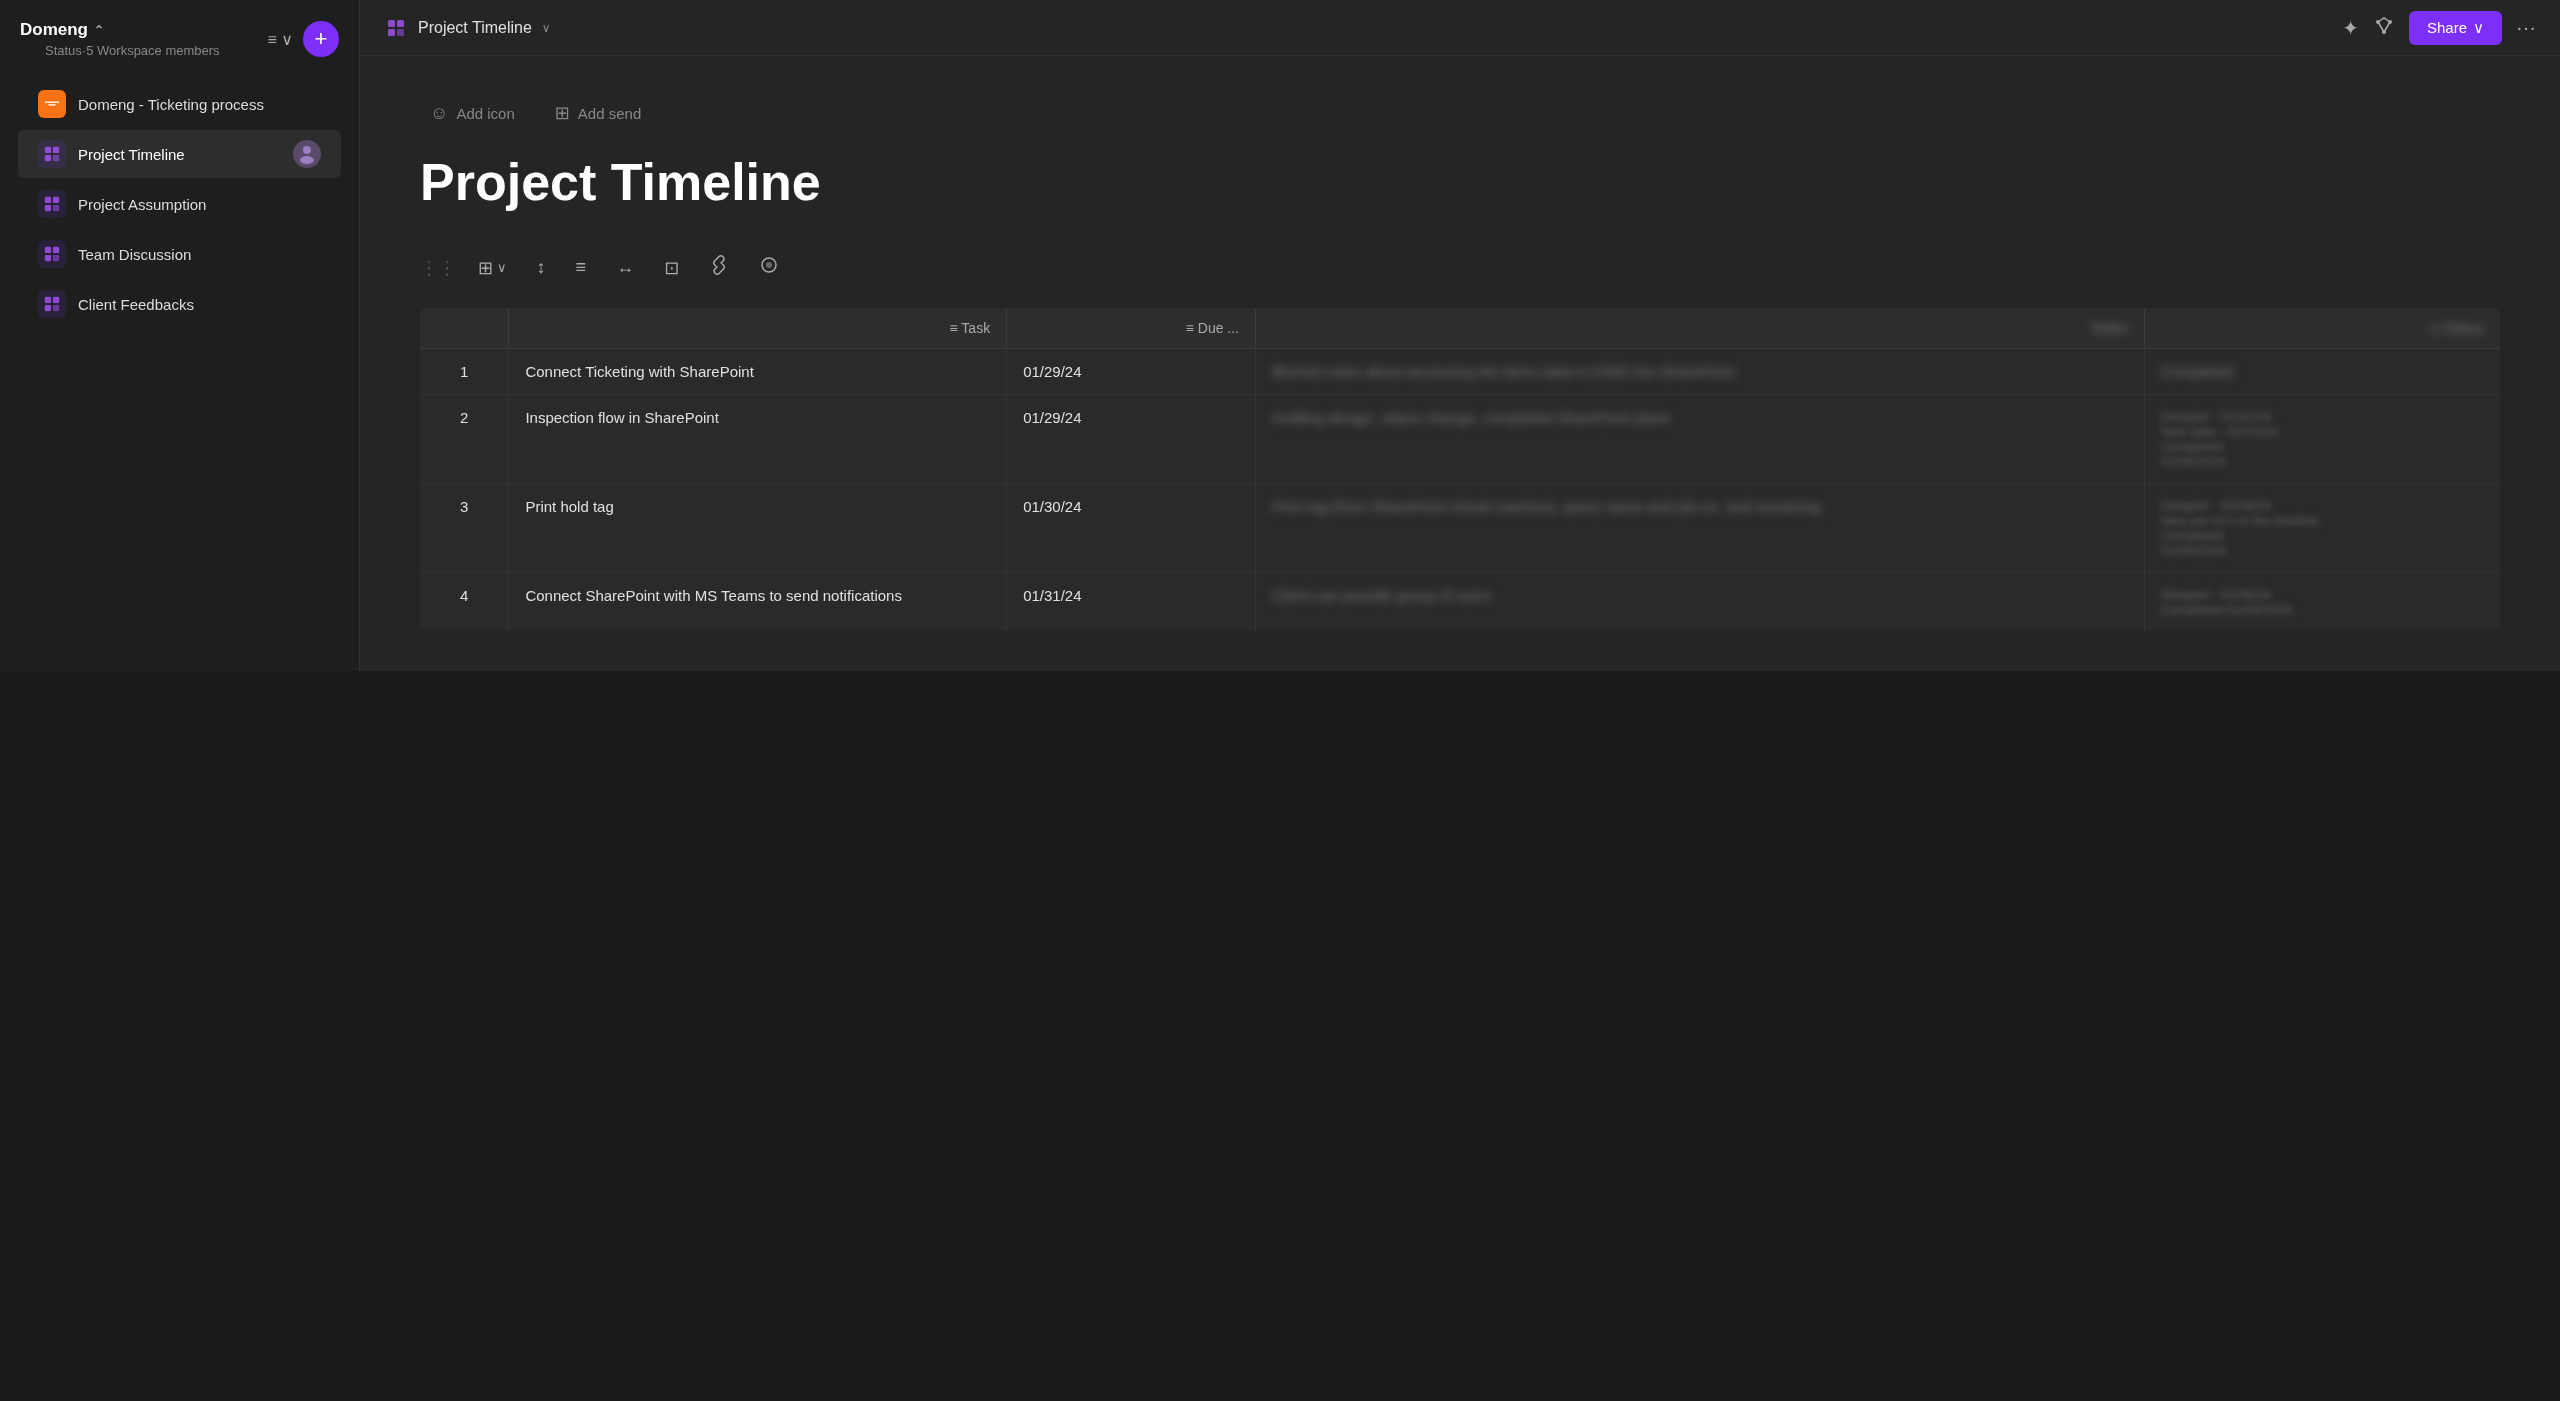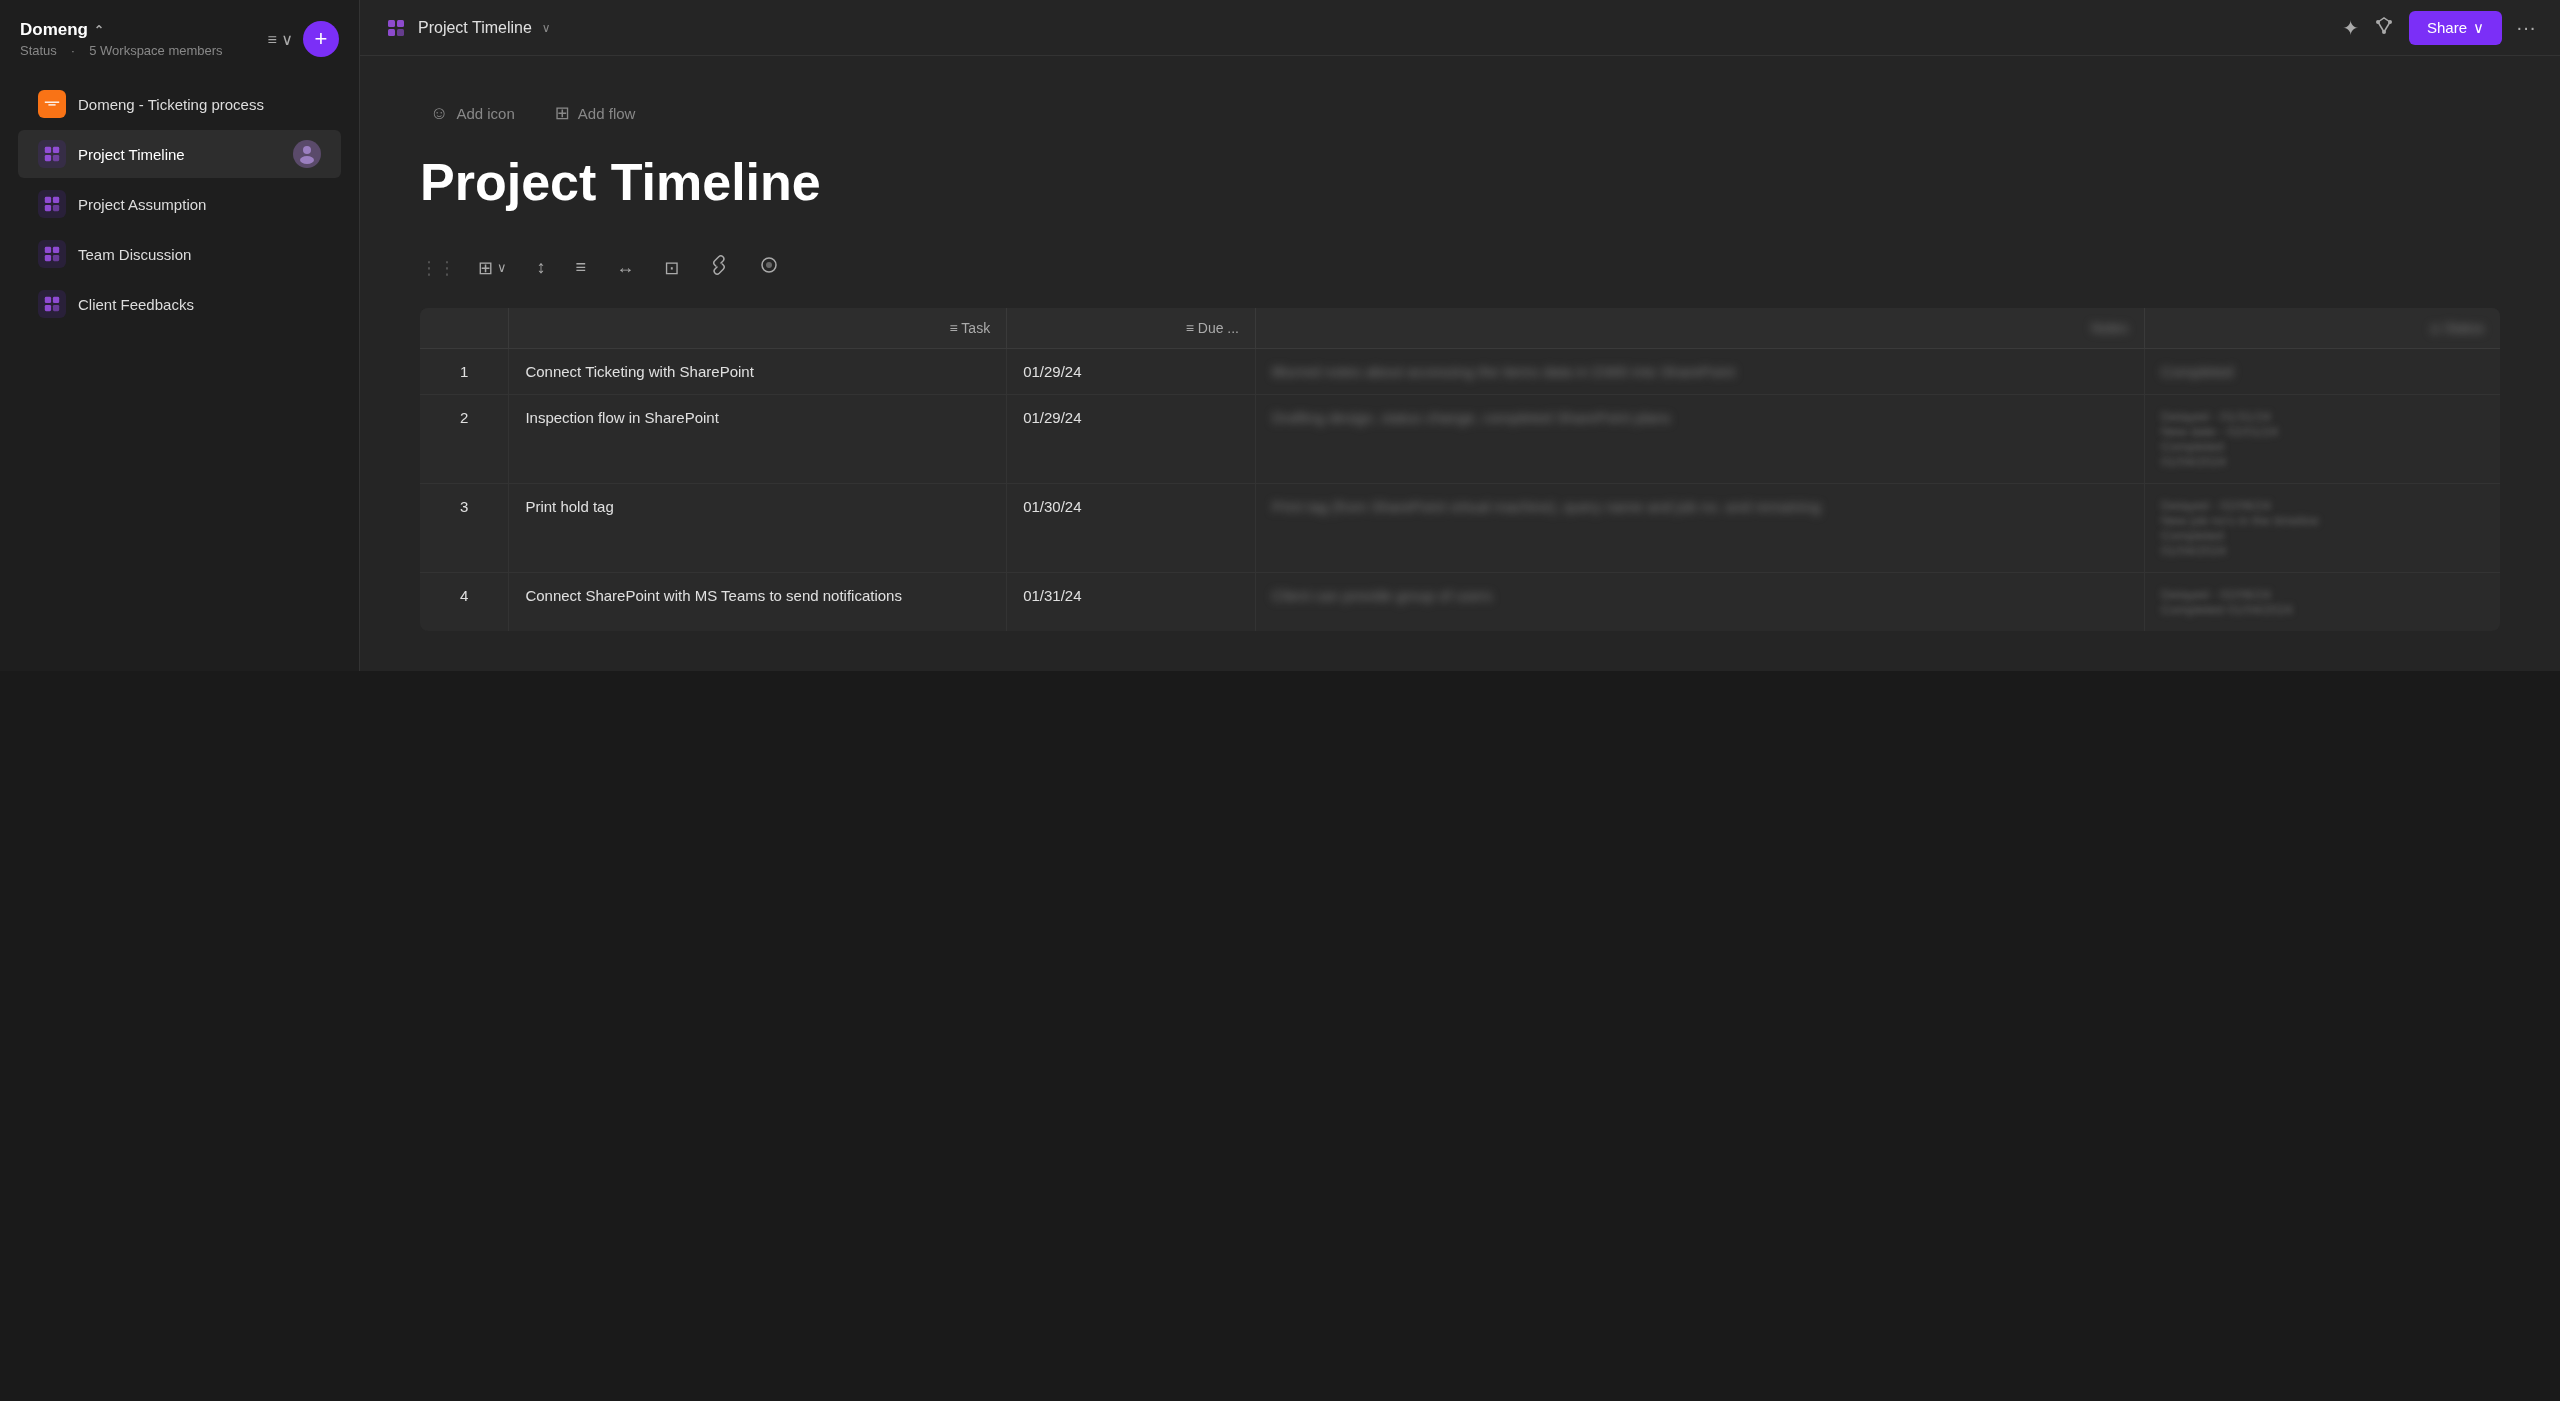--- a/index.html
+++ b/index.html
@@ -52,21 +52,22 @@
     .workspace-name .chevron {
       font-size: 12px;
       color: #aaa;
     }
     .workspace-status {
       font-size: 13px;
       color: #888;
       margin-top: 3px;
       display: flex;
       align-items: center;
-      gap: 14px;
+      gap: 0;
+      margin-left: 25px;
     }
     .sidebar-header-actions {
       display: flex;
       align-items: center;
       gap: 10px;
     }
     .sidebar-menu-btn {
       color: #aaa;
       cursor: pointer;
       font-size: 16px;
@@ -444,21 +445,21 @@
 
       <div class="page-content">
 
         <div class="add-actions">
           <div class="add-action-btn">
             <span class="icon">☺</span>
             <span>Add icon</span>
           </div>
           <div class="add-action-btn">
             <span class="icon">⊞</span>
-            <span>Add flow</span>
+            <span>Add send</span>
           </div>
         </div>
 
         <h1 class="page-title-main">Project Timeline</h1>
 
         <div class="table-toolbar">
           <span class="toolbar-drag">⋮⋮</span>
           <div class="toolbar-btn">
             <span>⊞</span>
             <span class="small">∨</span>

